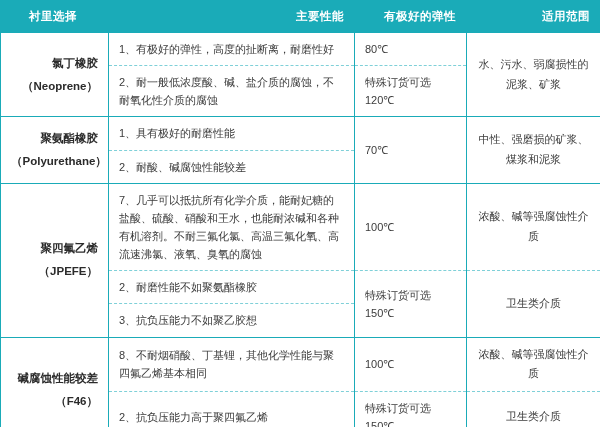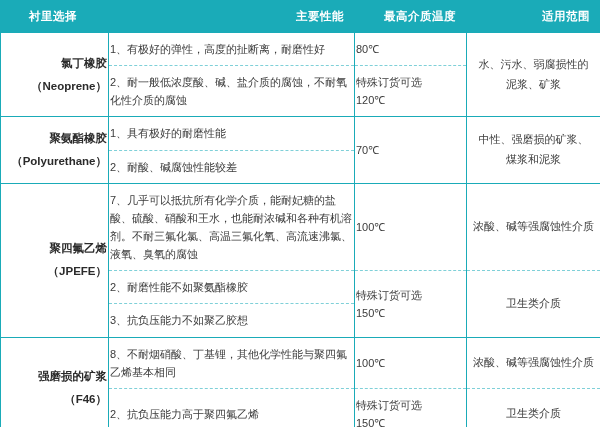--- a/index.html
+++ b/index.html
@@ -40,21 +40,21 @@
     text-align: right;
     padding: 8px 10px;
     border: 1px solid #1aabb8;
     letter-spacing: 0.5px;
   }
   thead th.col-a { text-align: left; padding-left: 28px; }
 
   
   tbody td {
     border: 1px solid #1aabb8;
-    padding: 7px 1px;
+    padding: 7px 10px;
     vertical-align: middle;
     line-height: 1.65;
     color: #3b3b3b;
     font-size: 11px;
   }
   tbody td.name {
     text-align: right;
     font-weight: bold;
     color: #2b2b2b;
     line-height: 2.0;
@@ -83,21 +83,21 @@
     <colgroup>
       <col class="c1">
         <col class="c2">
         <col class="c3">
         <col class="c4">
     </colgroup>
     <thead>
       <tr>
         <th class="col-a">衬里选择</th>
         <th>主要性能</th>
-        <th>最高介质温度</th>
+        <th>有极好的弹性</th>
         <th>适用范围</th>
       </tr>
     </thead>
     <tbody>
 
       <tr>
         <td class="name" rowspan="2">
           <span class="sub">氯丁橡胶</span>
           <span class="sub">（Neoprene）</span>
         </td>
@@ -154,21 +154,21 @@
           <span class="sub">150℃</span>
         </td>
         <td class="scope dash-t" rowspan="2">卫生类介质</td>
       </tr>
       <tr>
         <td class="feature dash-t">3、抗负压能力不如聚乙胶想</td>
       </tr>
 
       <tr>
         <td class="name" rowspan="2">
-          <span class="sub">强磨损的矿浆</span>
+          <span class="sub">碱腐蚀性能较差</span>
           <span class="sub">（F46）</span>
         </td>
         <td class="feature dash-b">8、不耐烟硝酸、丁基锂，其他化学性能与聚四氟乙烯基本相同</td>
         <td class="temp dash-b">
           <span class="sub">100℃</span>
         </td>
         <td class="scope dash-b">浓酸、碱等强腐蚀性介质</td>
       </tr>
       <tr>
         <td class="feature dash-t">2、抗负压能力高于聚四氟乙烯</td>

